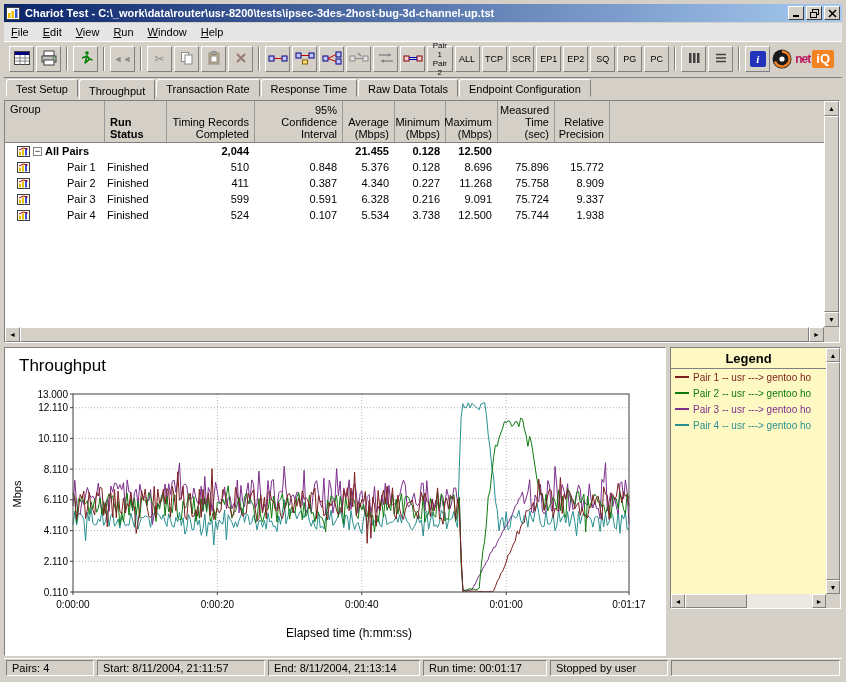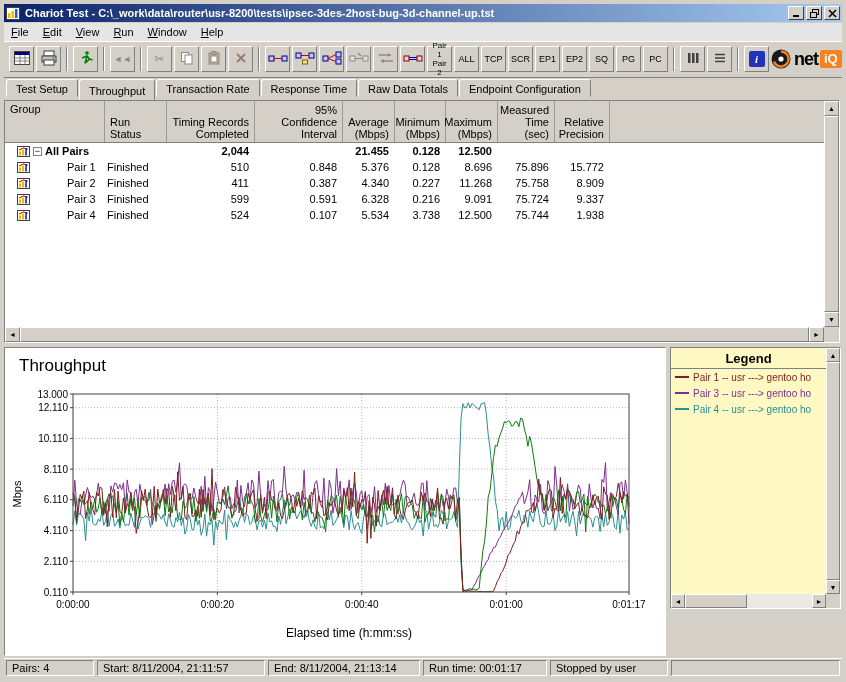--- a/index.html
+++ b/index.html
@@ -32,38 +32,38 @@
     display:inline-flex;align-items:center;justify-content:center;padding:1px 2px;
     font-family:"Liberation Sans",sans-serif;font-size:10px;color:#000;}
   .tb.small-text{font-size:9px;letter-spacing:0;padding:1px 3px;}
   .tb.disabled{color:#8a8a8a;}
   .tbsep{width:0;height:24px;border-left:1px solid #808080;border-right:1px solid #fff;margin:0 4px;}
   .pair-lbl{display:flex;flex-direction:column;line-height:9px;font-size:8px;}
   .help-badge{width:16px;height:16px;background:#2233bb;color:#fff;border-radius:2px;
     font-weight:bold;font-style:italic;font-size:11px;display:inline-flex;align-items:center;justify-content:center;
     font-family:"Liberation Serif",serif;}
   .logo{margin-left:auto;display:flex;align-items:center;gap:2px;padding-right:4px;}
-  .logo-net{font-size:18px;font-weight:bold;color:#000000;letter-spacing:-1px;}
+  .logo-net{font-size:12px;font-weight:bold;color:#be185d;letter-spacing:-1px;}
   .logo-iq{background:#f58220;color:#fff;font-weight:bold;font-size:13px;padding:1px 4px 2px 4px;border-radius:2px;}
   
   .tabstrip{position:absolute;left:1px;top:76px;right:1px;height:21px;display:flex;padding-left:2px;}
   .tab{height:18px;padding:2px 9px 0 9px;margin-right:1px;background:#d4d0c8;
     border:1px solid;border-color:#fff #808080 #d4d0c8 #fff;border-radius:3px 3px 0 0;
     display:flex;align-items:center;position:relative;}
   .tab.active{height:21px;z-index:5;border-bottom:1px solid #d4d0c8;}
   
   .table-panel{position:absolute;left:1px;top:97px;width:836px;height:243px;
     background:#fff;border:1px solid;border-color:#808080 #fff #fff #808080;}
   :root{--cols:100px 62px 88px 88px 52px 51px 52px 57px 55px 1fr;}
   .thead{display:grid;grid-template-columns:var(--cols);height:42px;background:#d4d0c8;
     border-bottom:1px solid #808080;box-shadow:0 1px 0 #fff;}
   .th{padding:2px 5px;white-space:pre-line;line-height:12px;border-right:1px solid #999;
     display:flex;align-items:flex-end;justify-content:flex-end;text-align:right;}
   .th.c0{align-items:flex-start;justify-content:flex-start;text-align:left;}
-  .th.c1{align-items:flex-end;justify-content:flex-start;text-align:left;}
+  .th.c1{align-items:flex-end;justify-content:flex-start;text-align:left;font-weight:bold;}
   .th.c9{border-right:none;}
   .trow{display:grid;grid-template-columns:var(--cols);height:16px;align-items:center;background:#fff;}
   .td{padding:0 2px;white-space:nowrap;overflow:hidden;}
   .td.num{text-align:right;padding-right:6px;}
   .bold{font-weight:bold;}
   .group-cell{display:flex;align-items:center;padding-left:12px;gap:3px;}
   .row-icon{display:inline-flex;width:13px;height:11px;flex:0 0 13px;}
   .pair-indent{margin-left:34px;}
   .expander{width:9px;height:9px;border:1px solid #808080;background:#fff;
     display:inline-flex;align-items:center;justify-content:center;font-size:9px;line-height:7px;}
@@ -492,20 +492,24 @@
     <div class="xlab">Elapsed time (h:mm:ss)</div>
   </div>
 
   <div class="legend-panel">
     <div class="legend-title">Legend</div>
     <div class="lg-item">
       <span class="lg-line" style="background: rgb(124, 31, 31);"></span>
       <span class="lg-text" style="color: rgb(124, 31, 31);">Pair 1 -- usr ---&gt; gentoo ho</span>
     </div>
     <div class="lg-item">
+      <span class="lg-line" style="background: rgb(14, 122, 14);"></span>
+      <span class="lg-text" style="color: rgb(14, 122, 14);">Pair 2 -- usr ---&gt; gentoo ho</span>
+    </div>
+    <div class="lg-item">
       <span class="lg-line" style="background: rgb(125, 47, 141);"></span>
       <span class="lg-text" style="color: rgb(125, 47, 141);">Pair 3 -- usr ---&gt; gentoo ho</span>
     </div>
     <div class="lg-item">
       <span class="lg-line" style="background: rgb(42, 143, 143);"></span>
       <span class="lg-text" style="color: rgb(42, 143, 143);">Pair 4 -- usr ---&gt; gentoo ho</span>
     </div>
     <div class="sb lgd-vscroll">
       <div class="sb-arrow" style="top:0;left:0;width:14px;height:14px;">▲</div>
       <div class="sb-thumb" style="top:14px;bottom:14px;left:0;width:14px;"></div>

